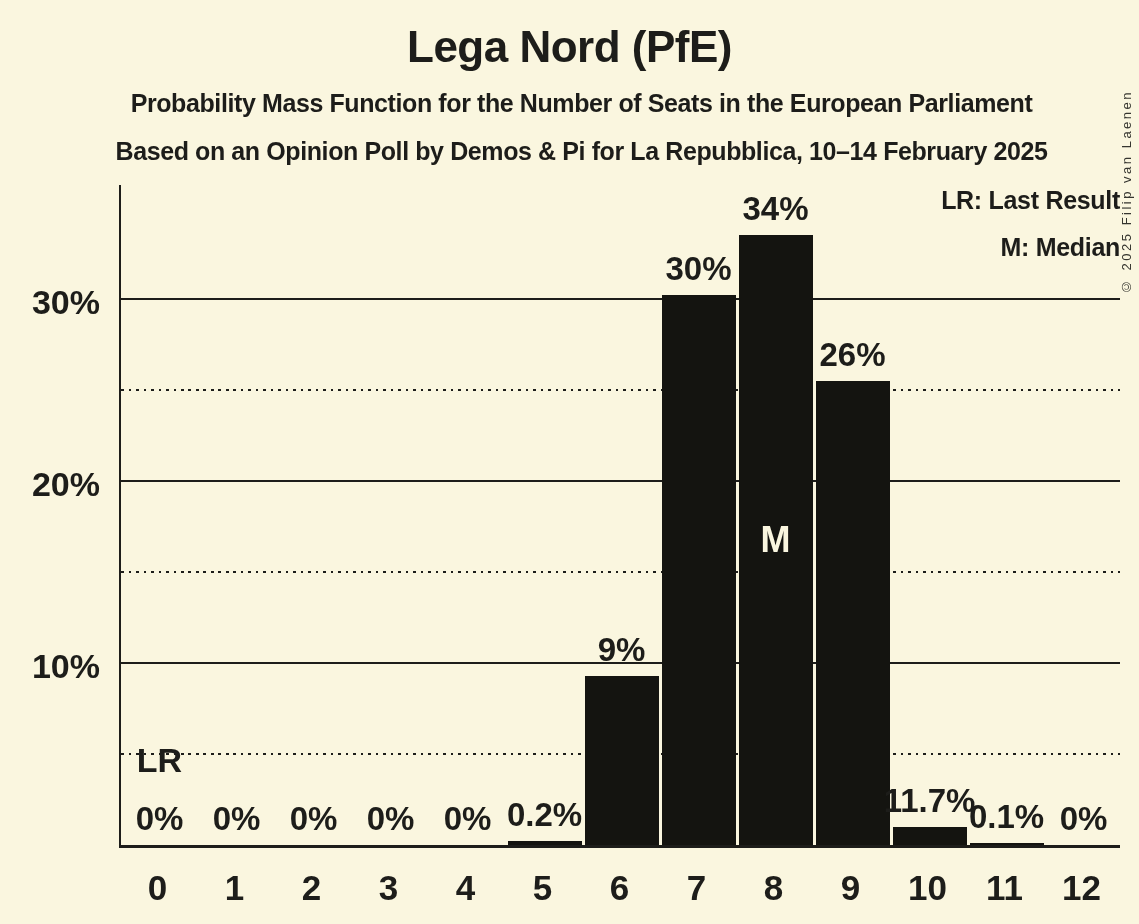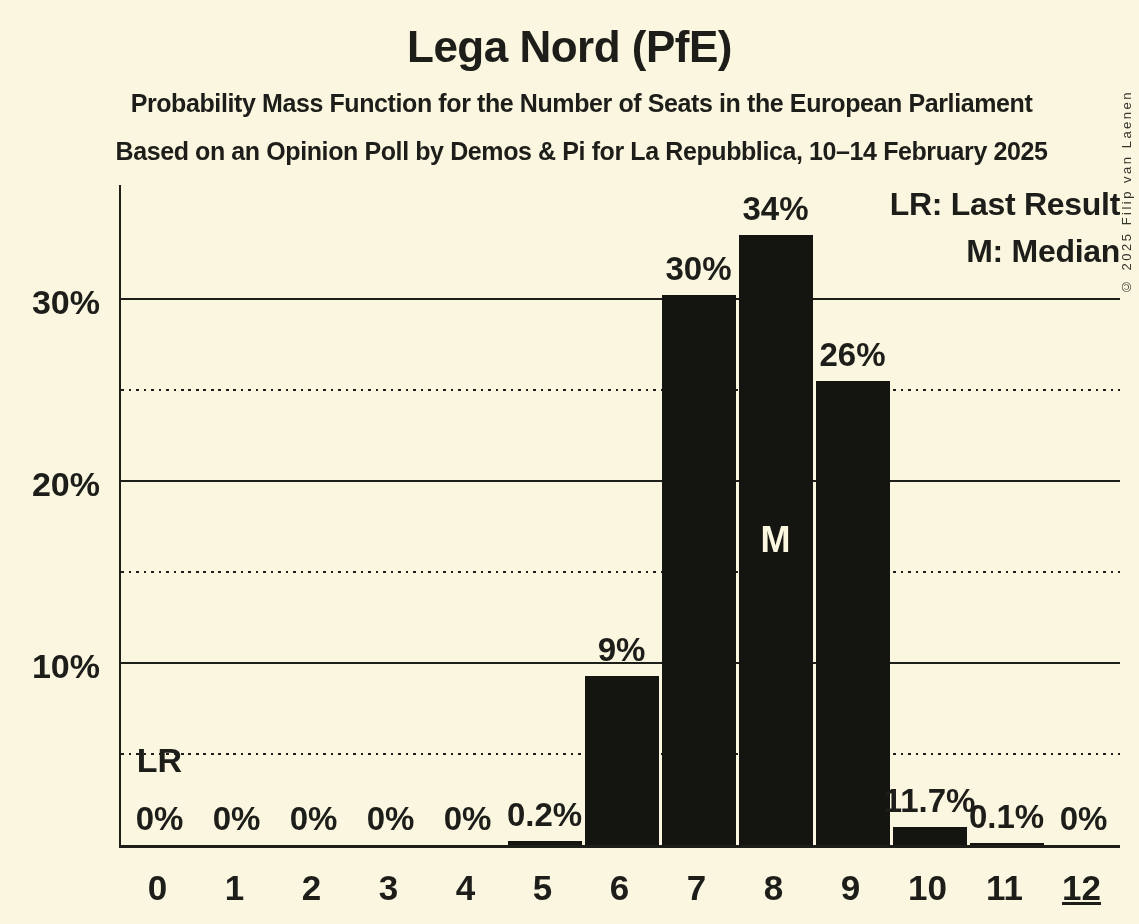--- a/index.html
+++ b/index.html
@@ -21,21 +21,21 @@
   }
   .s1 { top: 89px; }
   .s2 { top: 137px; }
   .copyright {
     position: absolute; top: 8px; right: 5px; height: 286px;
     writing-mode: vertical-rl; transform: rotate(180deg);
     font-size: 13px; letter-spacing: 2.5px; color: #35352f;
   }
   .legend-line {
     position: absolute; right: 19px; text-align: right;
-    font-size: 32px; font-weight: 700; letter-spacing: -0.3px;
+    font-size: 25px; font-weight: 700; letter-spacing: -0.3px;
   }
   .legend-lr { top: 186px; }
   .legend-m  { top: 233px; }
   #plot-area {
     position: absolute; left: 119px; top: 185px;
     width: 1001px; height: 663px;
     border-left: 2px solid var(--ink);
     border-bottom: 3px solid var(--ink);
   }
   .gridline { position: absolute; left: 0; width: 100%; height: 2px; }
@@ -114,15 +114,15 @@
       <div class="xtick" style="left: 273px; width: 77px;">2</div>
       <div class="xtick" style="left: 350px; width: 77px;">3</div>
       <div class="xtick" style="left: 427px; width: 77px;">4</div>
       <div class="xtick" style="left: 504px; width: 77px;">5</div>
       <div class="xtick" style="left: 581px; width: 77px;">6</div>
       <div class="xtick" style="left: 658px; width: 77px;">7</div>
       <div class="xtick" style="left: 735px; width: 77px;">8</div>
       <div class="xtick" style="left: 812px; width: 77px;">9</div>
       <div class="xtick" style="left: 889px; width: 77px;">10</div>
       <div class="xtick" style="left: 966px; width: 77px;">11</div>
-      <div class="xtick" style="left: 1043px; width: 77px; text-decoration: underline;">12</div>
+      <div class="xtick" style="left: 1043px; width: 77px;">12</div>
     </div>
 </div>
 
 </body></html>

